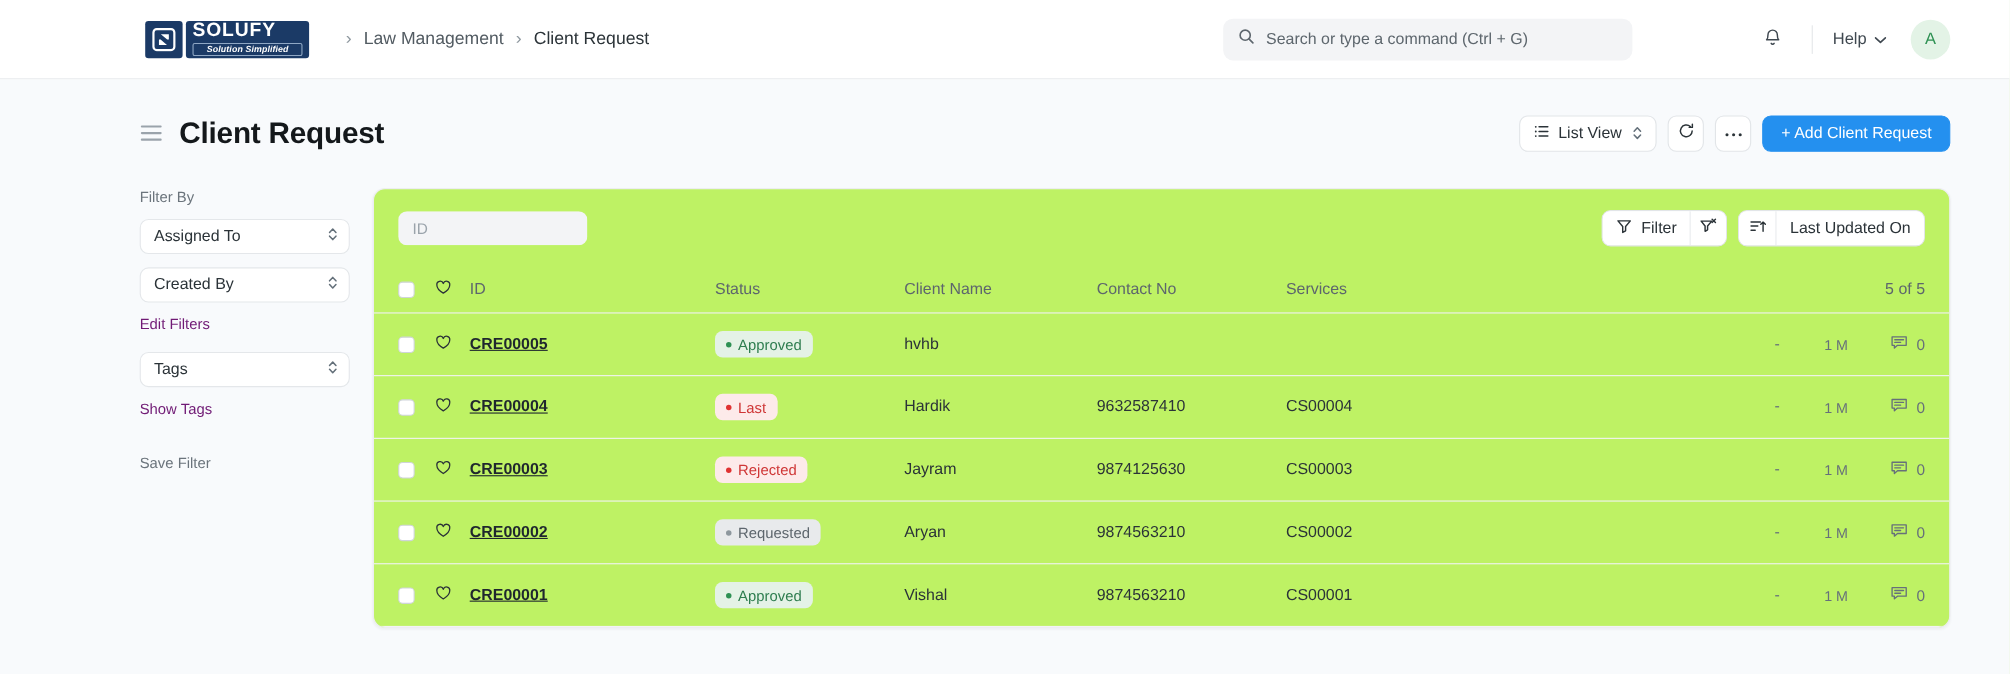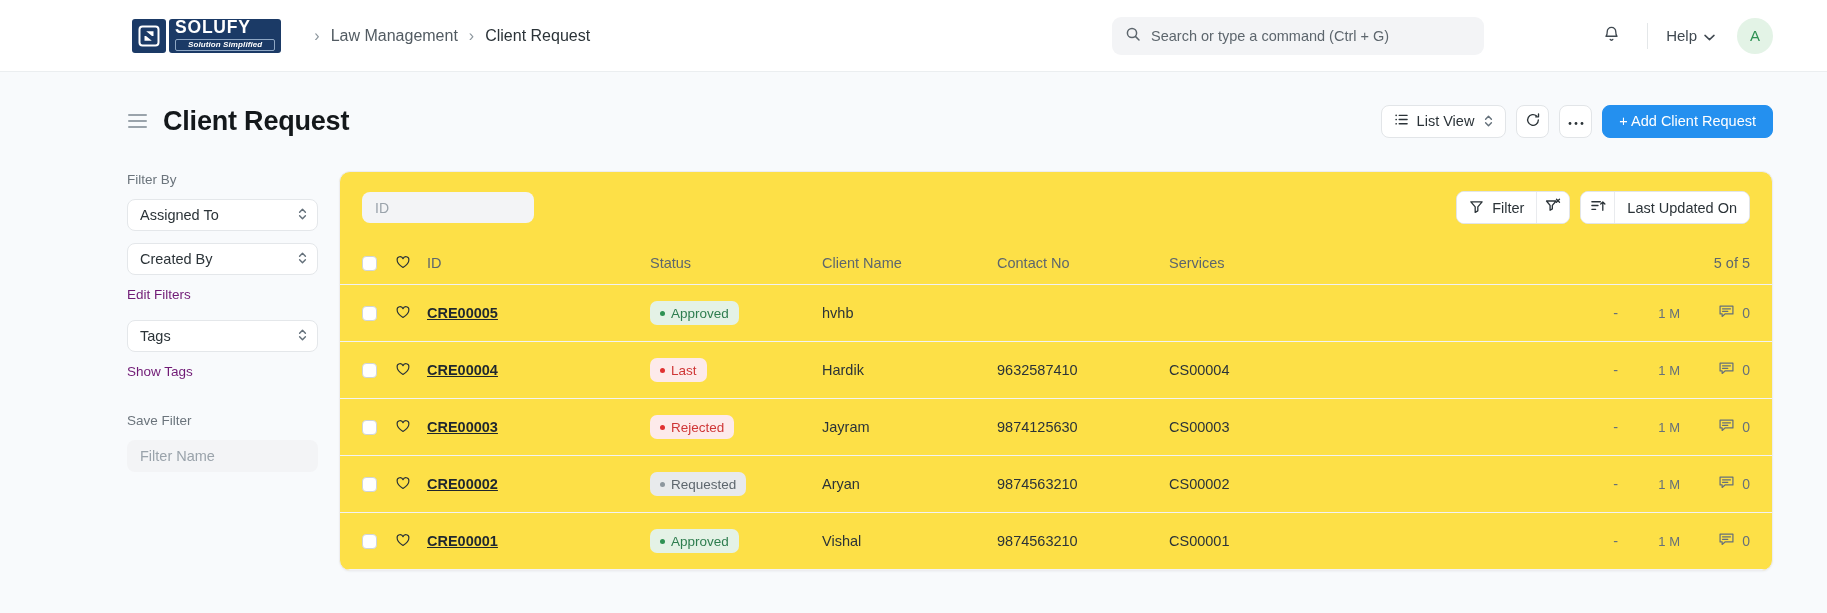--- a/index.html
+++ b/index.html
@@ -138,21 +138,21 @@
   .side-input {
     width: 191px; height: 32px; background: #f3f4f6;
     border: 1px solid transparent; border-radius: 8px;
     padding: 0 12px; font-size: 14.5px; color: #2b3338;
     font-family: "Liberation Sans", sans-serif; outline: none;
   }
   .side-input::placeholder { color: #9aa3ab; }
 
   
   .list-card {
-    flex: 1; background: #fde047;
+    flex: 1; background: #bef264;
     border: 1px solid #ededf0; border-radius: 11px;
     margin: 27px 0 0 9px;
     box-shadow: 0 1px 2px rgba(16,24,40,0.04);
     overflow: hidden;
   }
   .list-toolbar {
     display: flex; align-items: center;
     padding: 19px 22px 18px 22px;
   }
   .id-input {
@@ -358,21 +358,20 @@
         <svg width="9" height="14" viewBox="0 0 9 14" fill="none" stroke="#64707a" stroke-width="1.4" stroke-linecap="round" stroke-linejoin="round">
             <path d="M1.6 5.3 4.5 2.2 7.4 5.3"></path>
             <path d="M1.6 8.7 4.5 11.8 7.4 8.7"></path>
           </svg>
       </span>
     </div>
 
     <a class="side-link" href="#">Show Tags</a>
 
     <div class="side-label save">Save Filter</div>
-    <input class="side-input" type="text" placeholder="Filter Name" style="">
   </aside>
 
   <section class="list-card">
 
     <div class="list-toolbar">
       <input class="id-input" type="text" placeholder="ID" style="">
 
       <div class="toolbar-right">
         <div class="btn-group">
           <button class="btn">

